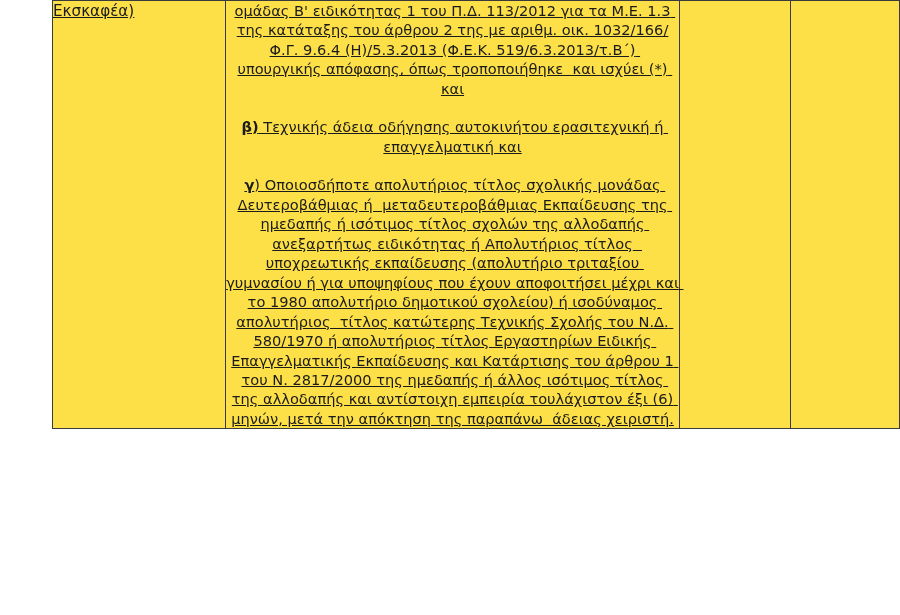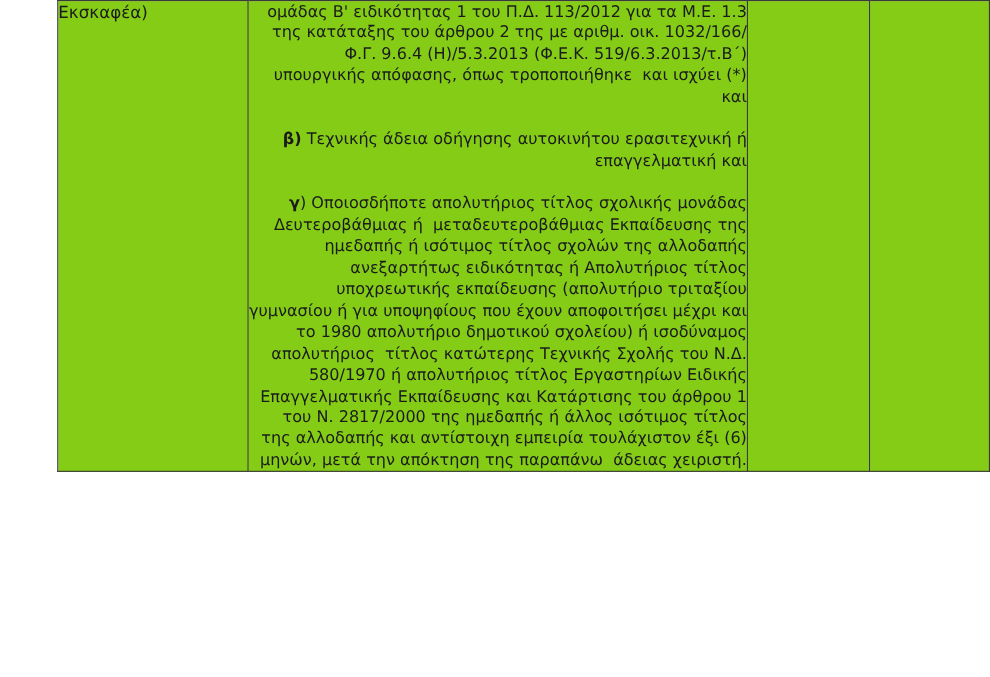--- a/index.html
+++ b/index.html
@@ -25,21 +25,22 @@
     left: 52px;
     top: 0;
     width: 848px;
     border-collapse: collapse;
     table-layout: fixed;
   }
   table.doc-table td {
     border: 1px solid #3a3a3a;
     vertical-align: top;
     padding: 0;
-    background: #84cc16;
+    background: #fde047;
+    text-decoration: underline;
   }
   td.col-label {
     width: 172px;
     padding: 6px 8px 8px 10px;
   }
   td.col-main {
     width: 453px;
     padding: 6px 10px 8px 10px;
   }
   td.col-narrow-a {
@@ -51,21 +52,21 @@
   .label-text {
     font-size: 15.2px;
     line-height: 1.32;
     white-space: pre-wrap;
   }
   .para {
     font-size: 14.6px;
     line-height: 1.335;
     margin: 0;
     white-space: pre-wrap;
-    text-align: right;
+    text-align: center;
   }
   .gap {
     height: 19px;
   }
   .bold-lead {
     font-weight: bold;
   }
   
   table.doc-table tr:first-child td {
     border-top: 1px solid #3a3a3a;

